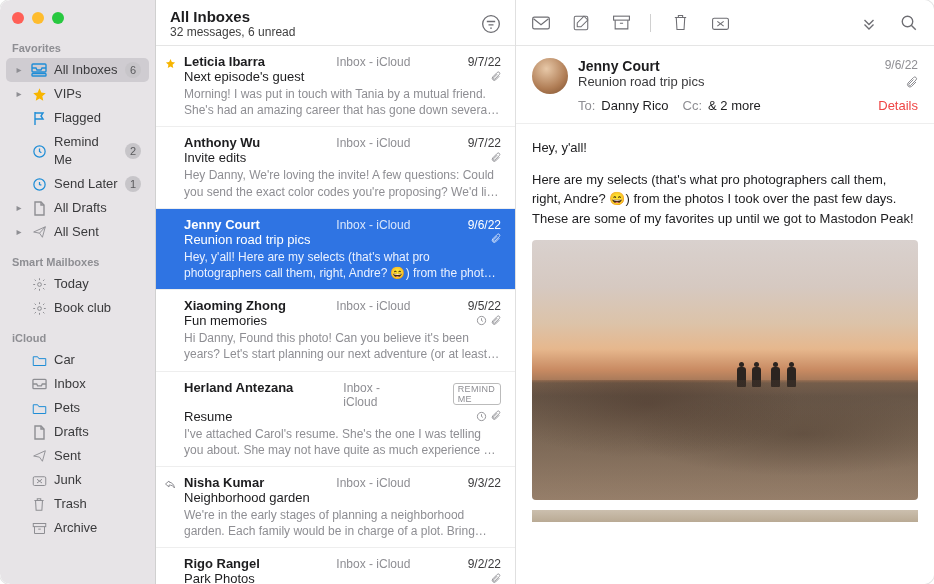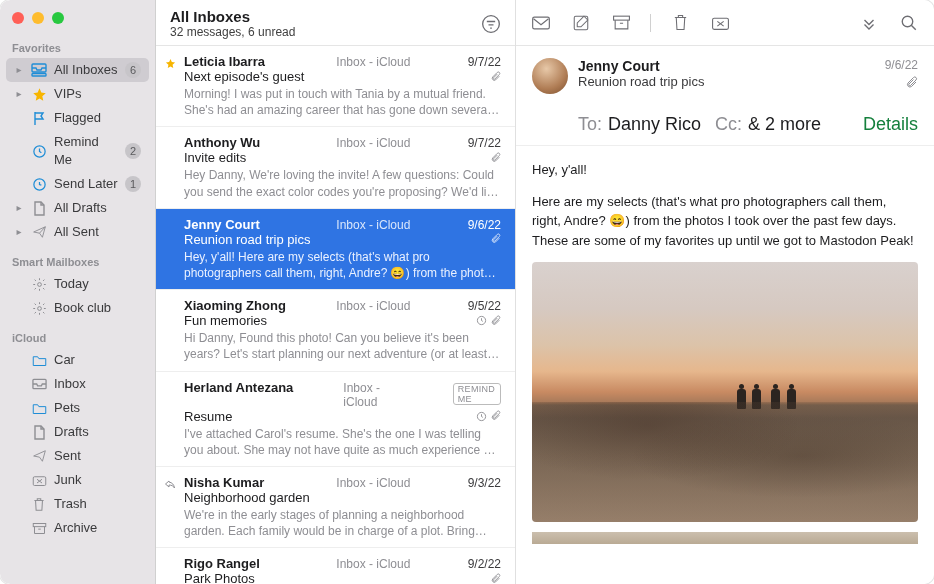--- a/index.html
+++ b/index.html
@@ -130,23 +130,23 @@
 .msg-header { padding:12px 16px 10px 16px; border-bottom:1px solid #eee; }
 .mh-row1 { display:flex; align-items:flex-start; gap:10px; }
 .avatar { width:36px;height:36px;border-radius:50%;
   background: radial-gradient(circle at 40% 30%, #e7c8a8 0%, #b07d55 60%, #7a4d2b 100%);
   flex-shrink:0;
 }
 .mh-main { flex:1; }
 .mh-from { font-weight:700; font-size:14px; }
 .mh-subj { font-size:13px; color:#3a3a3c; }
 .mh-dateatt { display:flex;flex-direction:column;align-items:flex-end;gap:4px;font-size:12px;color:#8e8e93; }
-.mh-row2 { display:flex; gap:6px; font-size:18px; margin-top:20px; margin-left:46px; align-items:flex-end; }
+.mh-row2 { display:flex; gap:6px; font-size:13px; margin-top:4px; margin-left:46px; align-items:flex-end; }
 .mh-row2 .k { color:#8e8e93; }
-.mh-row2 .details { margin-left:auto; color:#15803d; }
+.mh-row2 .details { margin-left:auto; color:#ef4444; }
 
 .msg-body { padding:14px 16px; font-size:13px; line-height:1.5; overflow-y:auto; flex:1;}
 .msg-body p { margin-bottom:12px; }
 .emoji { display:inline-block; }
 
 .photo {
   width:100%; height:260px; margin-top:6px; border-radius:4px;
   position:relative; overflow:hidden;
   background: linear-gradient(to bottom,
     #d9d1ce 0%, #d6c9c1 18%, #dcc3a9 32%, #e6b78d 42%,

